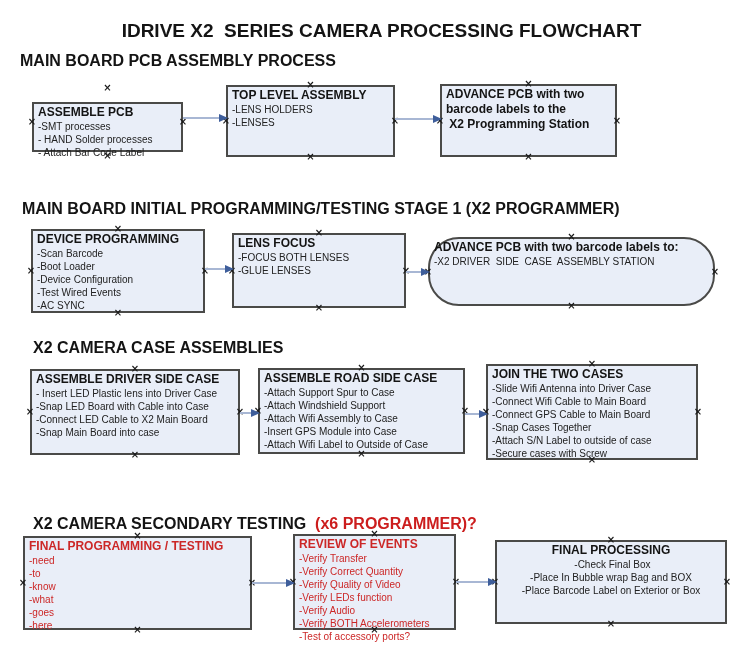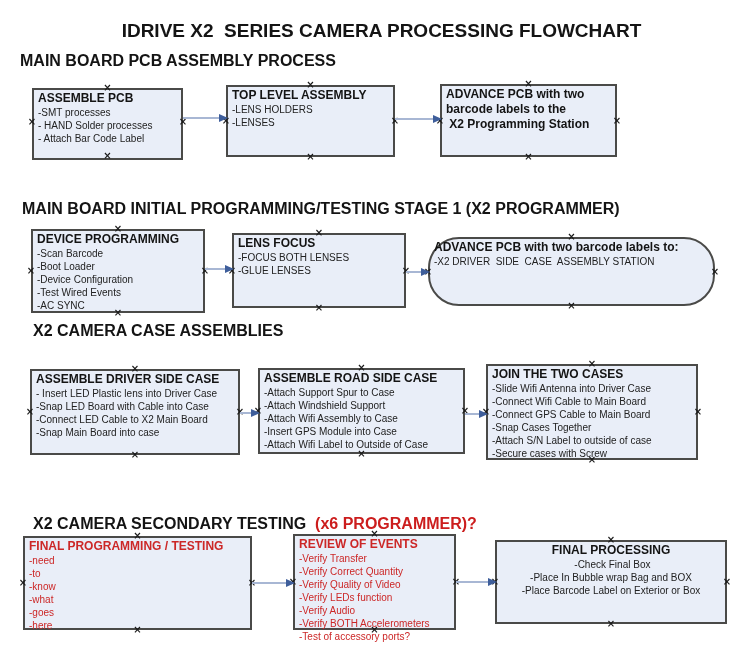--- a/index.html
+++ b/index.html
@@ -37,21 +37,21 @@
     font-family:"DejaVu Sans", sans-serif; pointer-events:none;
   }
 </style>
 </head>
 <body>
 
 <div id="canvas">
   <div class="page-title">IDRIVE X2  SERIES CAMERA PROCESSING FLOWCHART</div>
 
 <div class="section-header" style="left: 20px; top: 52px;"><span>MAIN BOARD PCB ASSEMBLY PROCESS</span></div>
-    <div class="flow-box" style="left: 32px; top: 88px; width: 151px; height: 72px;">
+    <div class="flow-box" style="left: 32px; top: 102px; width: 151px; height: 50px;">
       <div class="box-title">ASSEMBLE PCB</div>
       <div class="box-item">-SMT processes</div>
       <div class="box-item">- HAND Solder processes</div>
       <div class="box-item">- Attach Bar Code Label</div>
     </div>
     <span class="xmark" style="left: 107.5px; top: 88px;">×</span>
     <span class="xmark" style="left: 107.5px; top: 156px;">×</span>
     <span class="xmark" style="left: 32px; top: 122px;">×</span>
     <span class="xmark" style="left: 183px; top: 122px;">×</span>
     <div class="flow-box" style="left: 226px; top: 85px; width: 169px; height: 72px;">
@@ -107,21 +107,21 @@
     <span class="xmark" style="left: 571.5px; top: 237px;">×</span>
     <span class="xmark" style="left: 571.5px; top: 306px;">×</span>
     <span class="xmark" style="left: 428px; top: 271.5px;">×</span>
     <span class="xmark" style="left: 715px; top: 271.5px;">×</span>
     <div class="connector" style="left: 205px; top: 268px; width: 27px;">
       <div class="arrowhead"></div>
     </div>
     <div class="connector" style="left: 406px; top: 271px; width: 22px;">
       <div class="arrowhead"></div>
     </div>
-    <div class="section-header" style="left: 33px; top: 322px;"><span>X2 CAMERA CASE ASSEMBLIES</span></div>
+    <div class="section-header" style="left: 33px; top: 339px;"><span>X2 CAMERA CASE ASSEMBLIES</span></div>
     <div class="flow-box" style="left: 30px; top: 369px; width: 210px; height: 86px;">
       <div class="box-title">ASSEMBLE DRIVER SIDE CASE</div>
       <div class="box-item">- Insert LED Plastic lens into Driver Case</div>
       <div class="box-item">-Snap LED Board with Cable into Case</div>
       <div class="box-item">-Connect LED Cable to X2 Main Board</div>
       <div class="box-item">-Snap Main Board into case</div>
     </div>
     <span class="xmark" style="left: 135px; top: 369px;">×</span>
     <span class="xmark" style="left: 135px; top: 455px;">×</span>
     <span class="xmark" style="left: 30px; top: 412px;">×</span>

